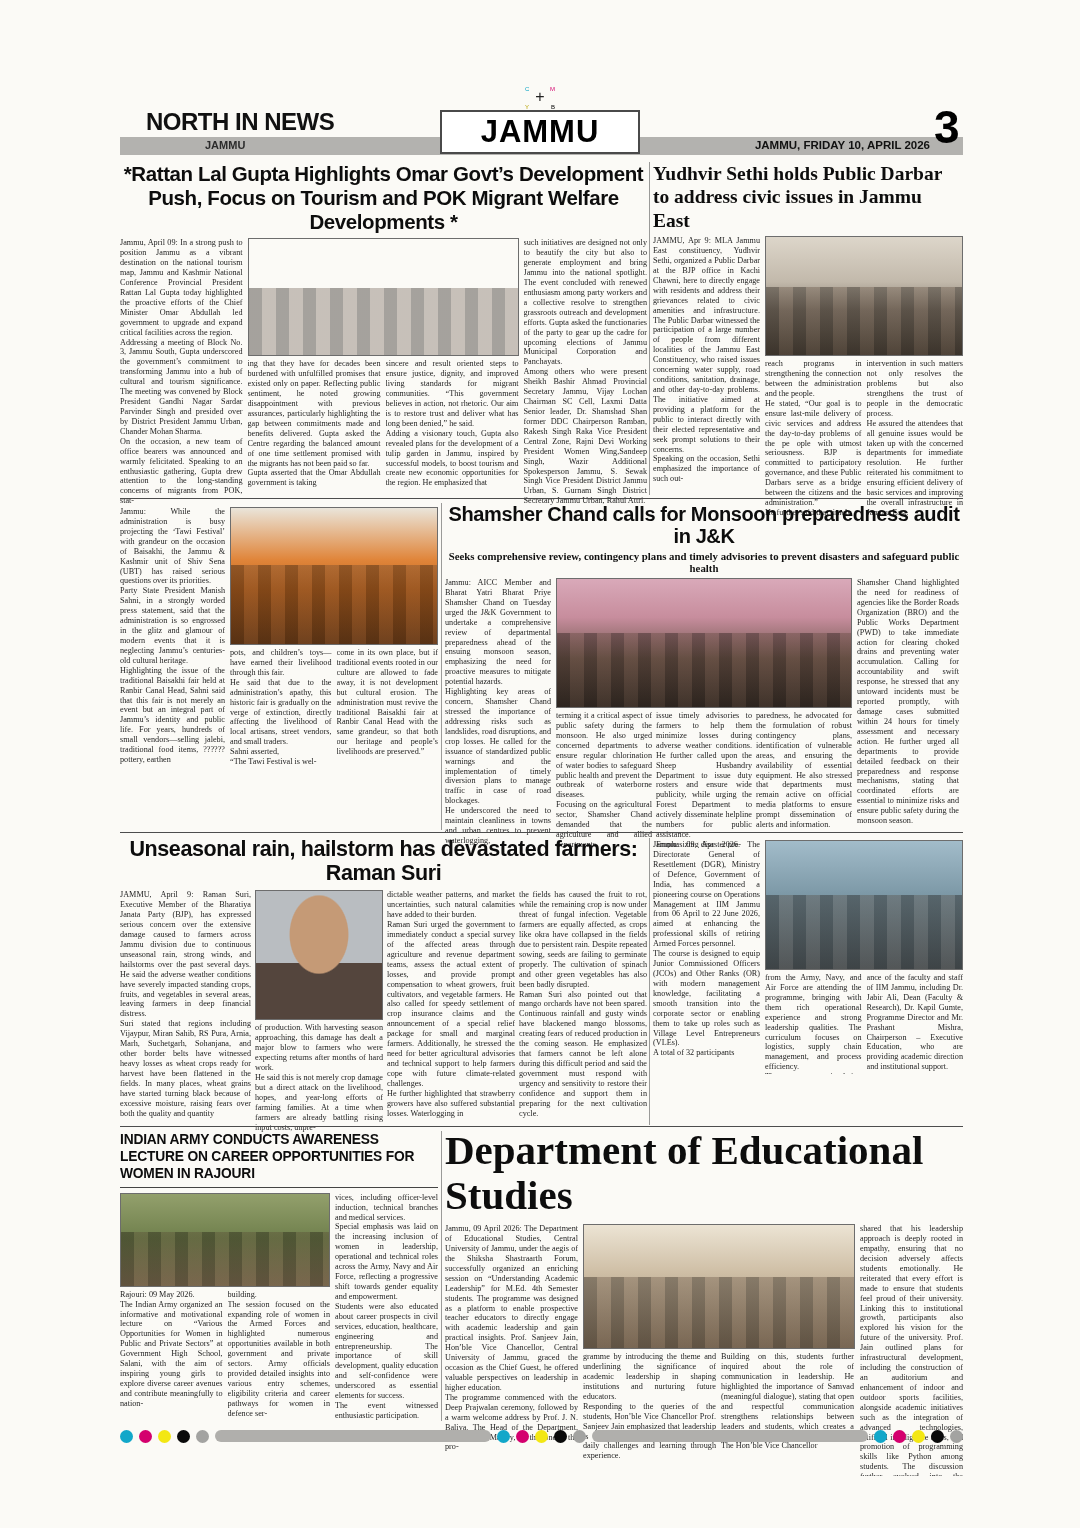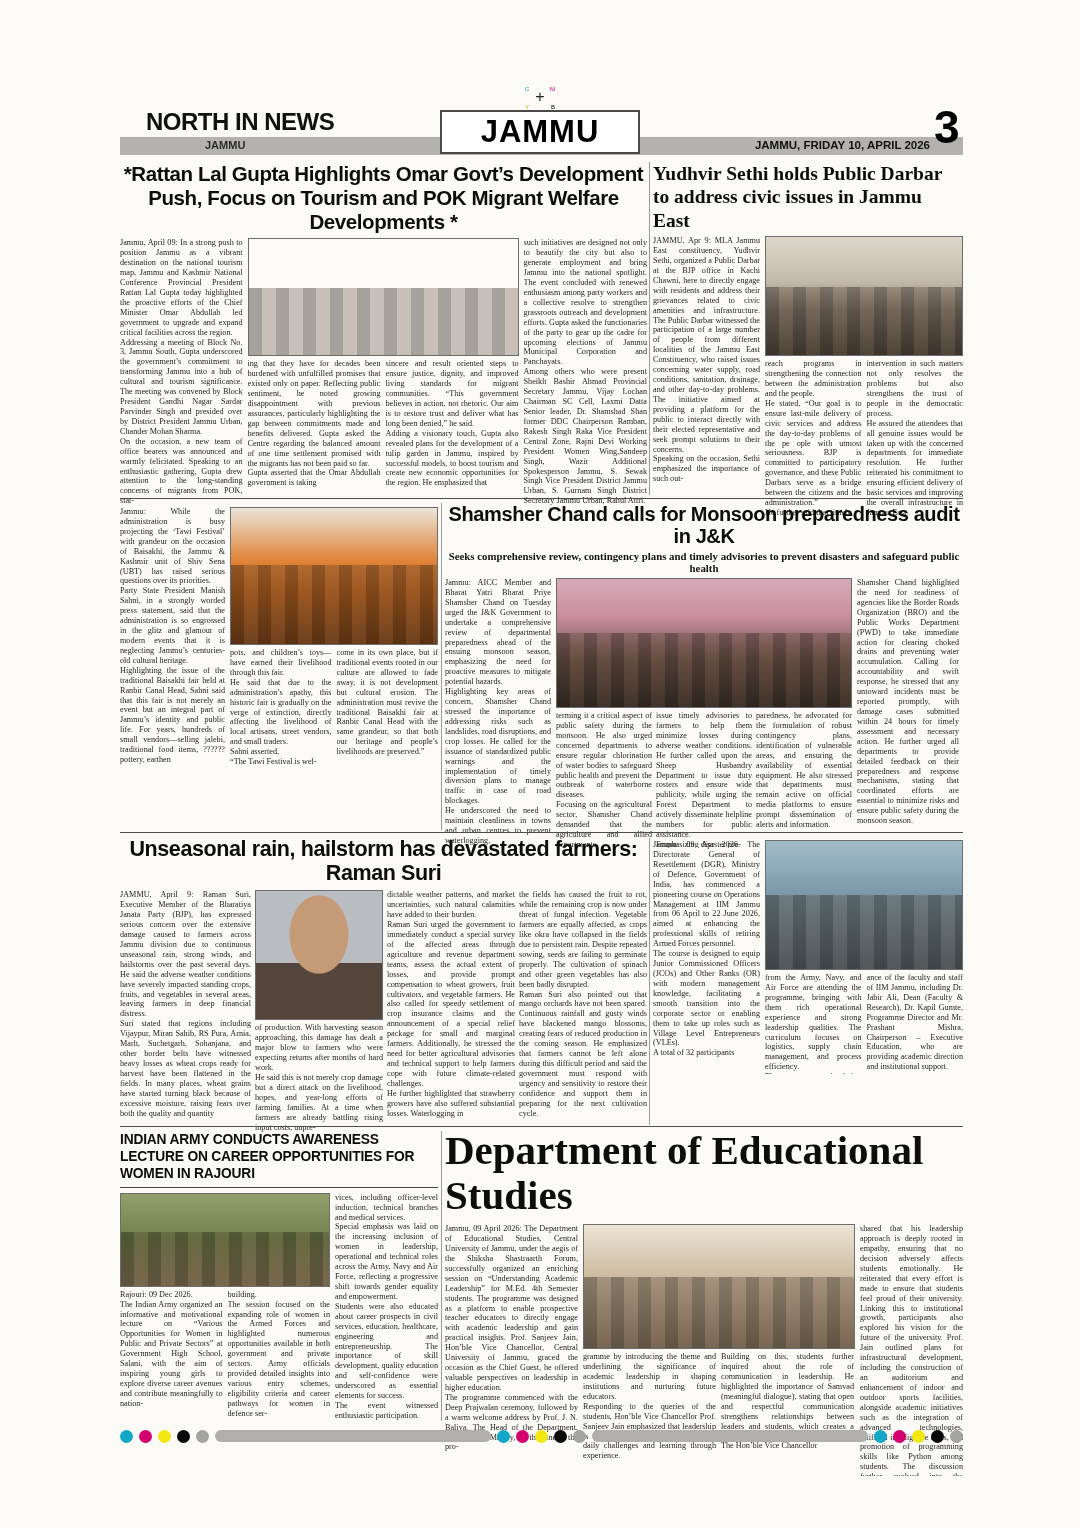--- a/index.html
+++ b/index.html
@@ -204,21 +204,21 @@
   </div>
 
   <div class="hr" style="left:120px;top:1126px;width:843px;"></div>
 
   <div class="art" style="left:120px;top:1131px;width:318px;">
     <h2 class="h-sans h-a7">INDIAN ARMY CONDUCTS AWARENESS LECTURE ON CAREER OPPORTUNITIES FOR WOMEN IN RAJOURI</h2>
     <div class="cols" style="margin-top:5px;height:248px;">
       <div style="width:210px;">
         <div class="photo ph7" style="height:94px;"></div>
         <div class="cols" style="margin-top:3px;height:148px;">
-          <div class="ct" style="width:103px;">Rajouri: 09 Dec 2026.
+          <div class="ct" style="width:103px;">Rajouri: 09 May 2026.
 The Indian Army organized an informative and motivational lecture on “Various Opportunities for Women in Public and Private Sectors” at Government High School, Salani, with the aim of inspiring young girls to explore diverse career avenues and contribute meaningfully to nation-</div>
           <div class="ct" style="width:103px;">building.
 The session focused on the expanding role of women in the Armed Forces and highlighted numerous opportunities available in both government and private sectors. Army officials provided detailed insights into various entry schemes, eligibility criteria and career pathways for women in defence ser-</div>
         </div>
       </div>
       <div class="ct" style="width:104px;">vices, including officer-level induction, technical branches and medical services.
 Special emphasis was laid on the increasing inclusion of women in leadership, operational and technical roles across the Army, Navy and Air Force, reflecting a progressive shift towards gender equality and empowerment.
 Students were also educated about career prospects in civil services, education, healthcare, engineering and entrepreneurship. The importance of skill development, quality education and self-confidence were underscored as essential elements for success.
 The event witnessed enthusiastic participation.</div>
     </div>

